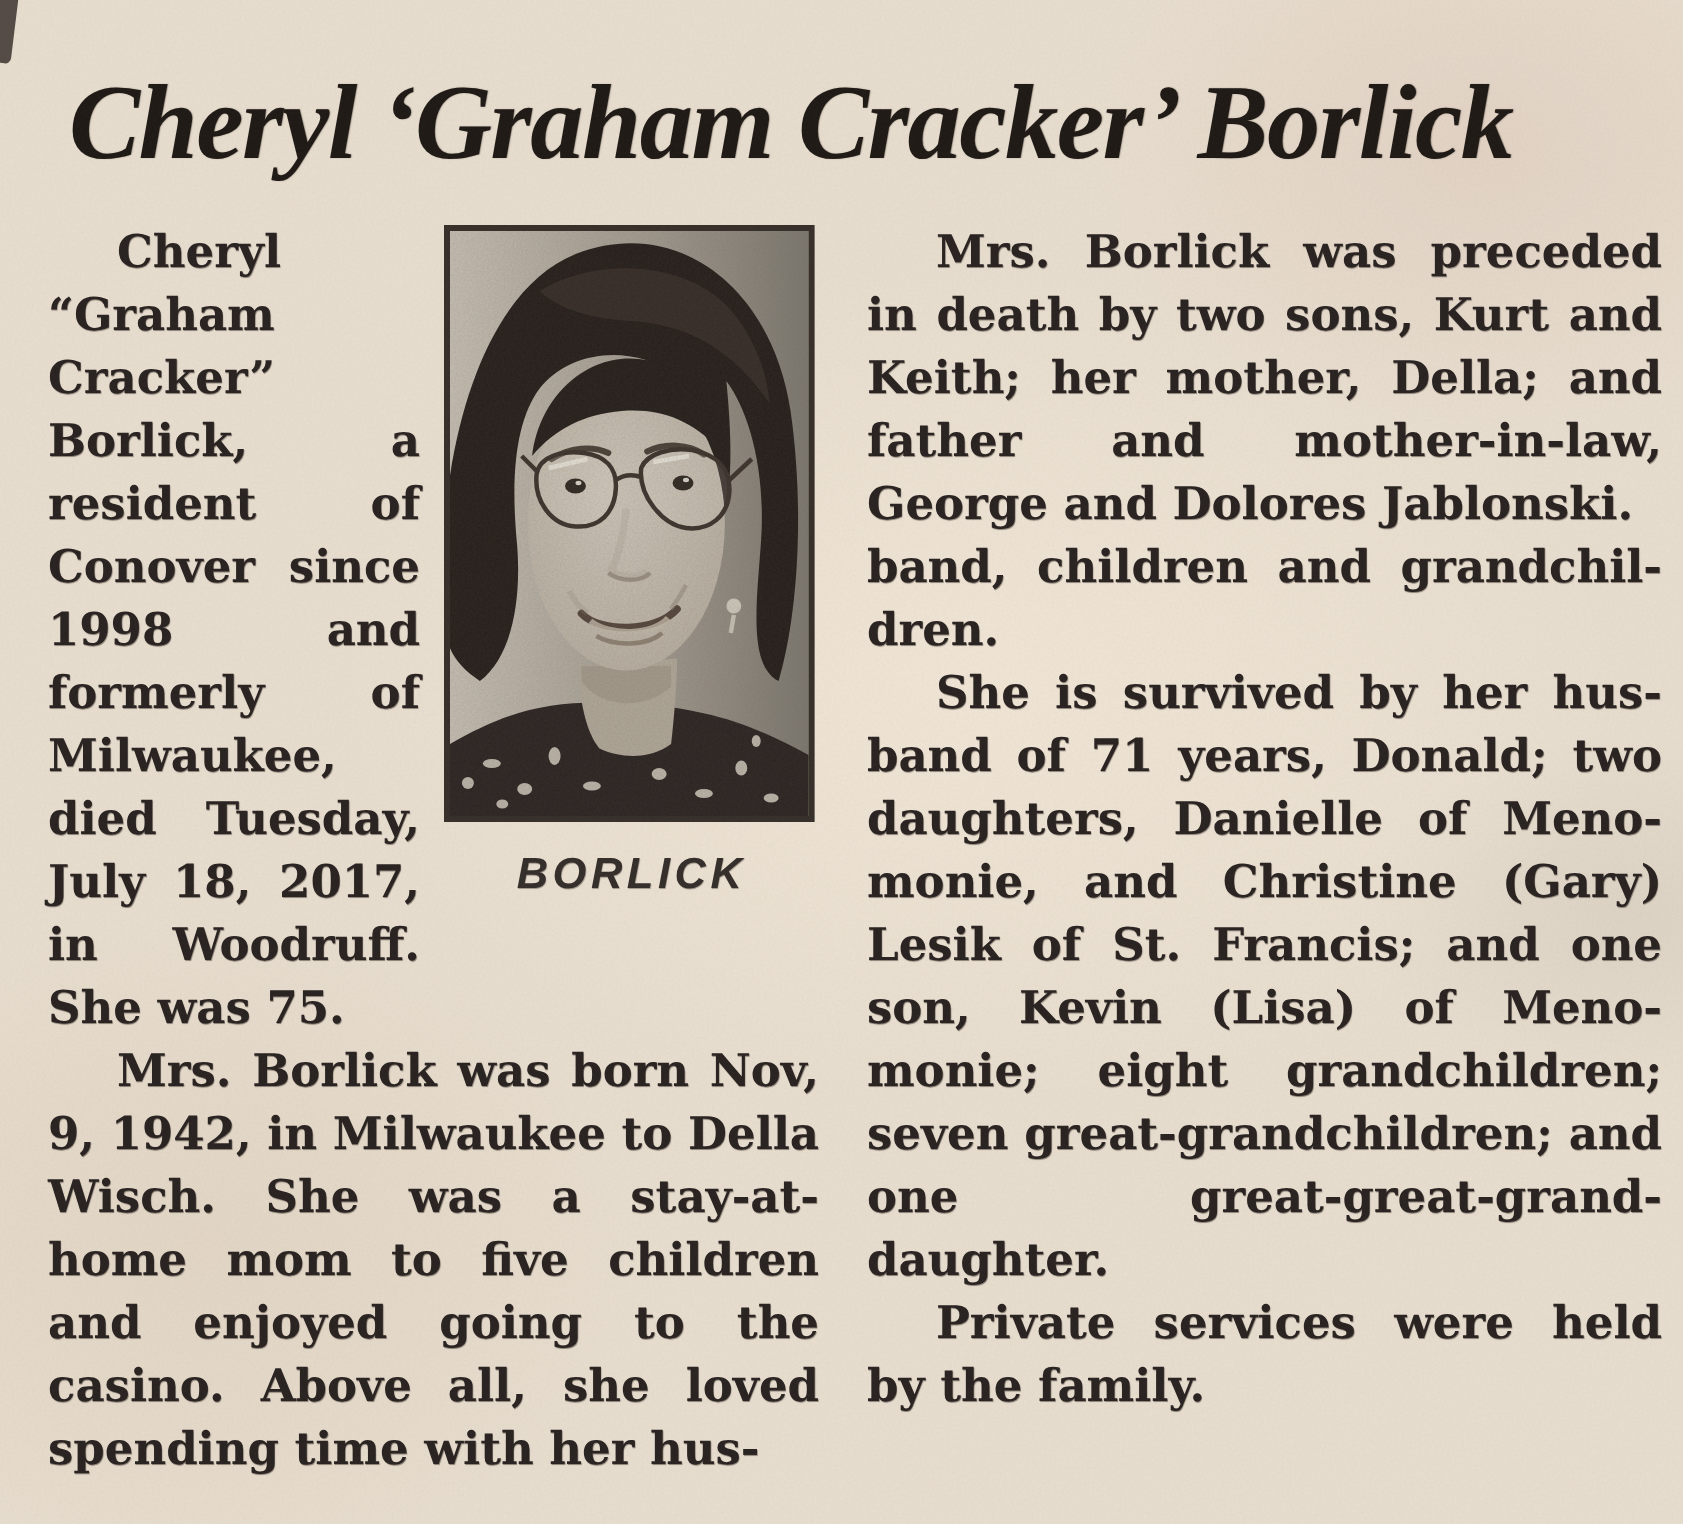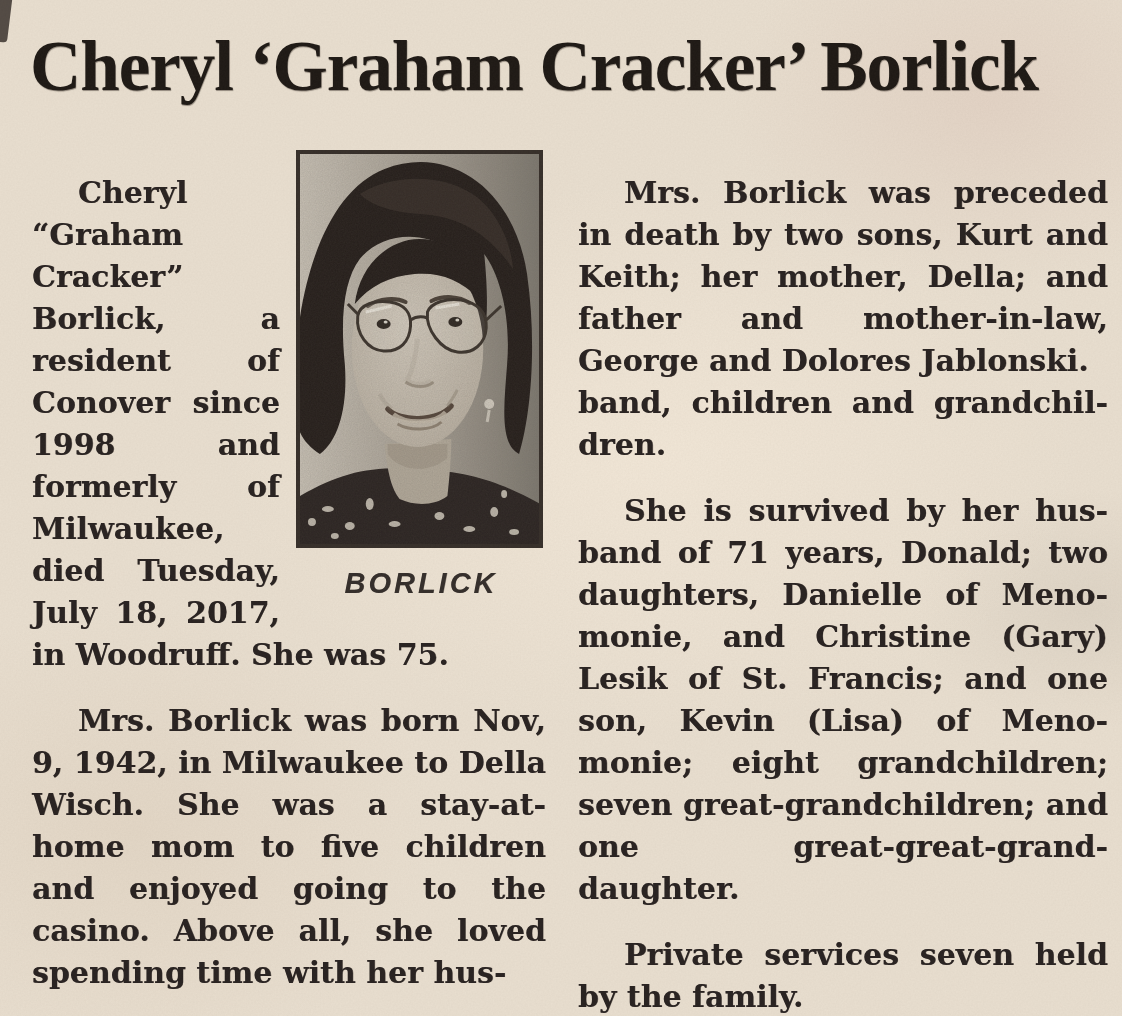--- a/index.html
+++ b/index.html
@@ -16,38 +16,38 @@
       #e9dfd0;
     font-family:"DejaVu Serif", serif;
     color:#272120;
   }
   .corner-mark{
     position:absolute;top:-8px;left:-5px;width:15px;height:50px;
     background:#413a34;transform:rotate(7deg);border-radius:4px;opacity:.9;
   }
   .headline{
     position:absolute;top:26px;left:30px;width:1070px;
-    margin:0;
+    margin:16px;
     font-family:"Liberation Serif", serif;
-    font-weight:bold;
+    font-style:italic;font-weight:bold;
     font-size:71px;letter-spacing:-1px;
     color:#1d1814;
     white-space:nowrap;
     text-shadow:.5px .5px .8px rgba(45,35,28,.45);
   }
   .columns{
     position:absolute;top:148px;left:32px;width:1076px;
     display:flex;gap:32px;
   }
   .col{font-size:30px;line-height:42px;font-weight:bold;text-align:justify;
     text-shadow:.4px .4px .5px rgba(50,40,34,.5);}
   .col-left{width:514px;}
   .col-right{width:530px;}
   .para{margin:0;}
-  .para.indent{text-indent:46px;margin-top:24px;}
+  .para.indent{text-indent:46px;}
   .photo-block{
     float:right;width:250px;margin:2px 0 28px 16px;
   }
   .photo{
     width:247px;height:398px;
     border:4px solid #352e29;
     box-sizing:border-box;
     background:#9b958b;
   }
   .photo svg{display:block;width:100%;height:100%;}
@@ -157,21 +157,21 @@
         <div class="caption">BORLICK</div>
       </div>
       <p class="para indent">Cheryl “Graham Cracker” Borlick, a resident of Conover since 1998 and formerly of Milwau­kee, died Tuesday, July 18, 2017, in Woodruff. She was 75.</p>
       <p class="para indent">Mrs. Borlick was born Nov, 9, 1942, in Milwaukee to Della Wisch. She was a stay-at-home mom to five children and enjoyed going to the casino. Above all, she loved spending time with her hus-</p>
     </div>
 
     <div class="col col-right">
       <p class="para indent">Mrs. Borlick was preceded in death by two sons, Kurt and Keith; her mother, Della; and father and mother-in-law, George and Dolores Jablon­ski.</p>
       <p class="para">band, children and grandchil­dren.</p>
       <p class="para indent">She is survived by her hus­band of 71 years, Donald; two daughters, Danielle of Meno­monie, and Christine (Gary) Lesik of St. Francis; and one son, Kevin (Lisa) of Meno­monie; eight grandchildren; seven great-grandchildren; and one great-great-grand­daughter.</p>
-      <p class="para indent">Private services seven held by the family.</p>
+      <p class="para indent">Private services were held by the family.</p>
     </div>
 
   </div>
 
   <svg class="noise" width="1122" height="1016" aria-hidden="true">
     <defs>
       <filter id="papergrain" x="0" y="0" width="100%" height="100%">
         <feTurbulence type="fractalNoise" baseFrequency="0.6" numOctaves="2"></feTurbulence>
         <feColorMatrix type="matrix" values="0 0 0 0 0.25  0 0 0 0 0.2  0 0 0 0 0.15  0 0 0 1 0"></feColorMatrix>
       </filter>

